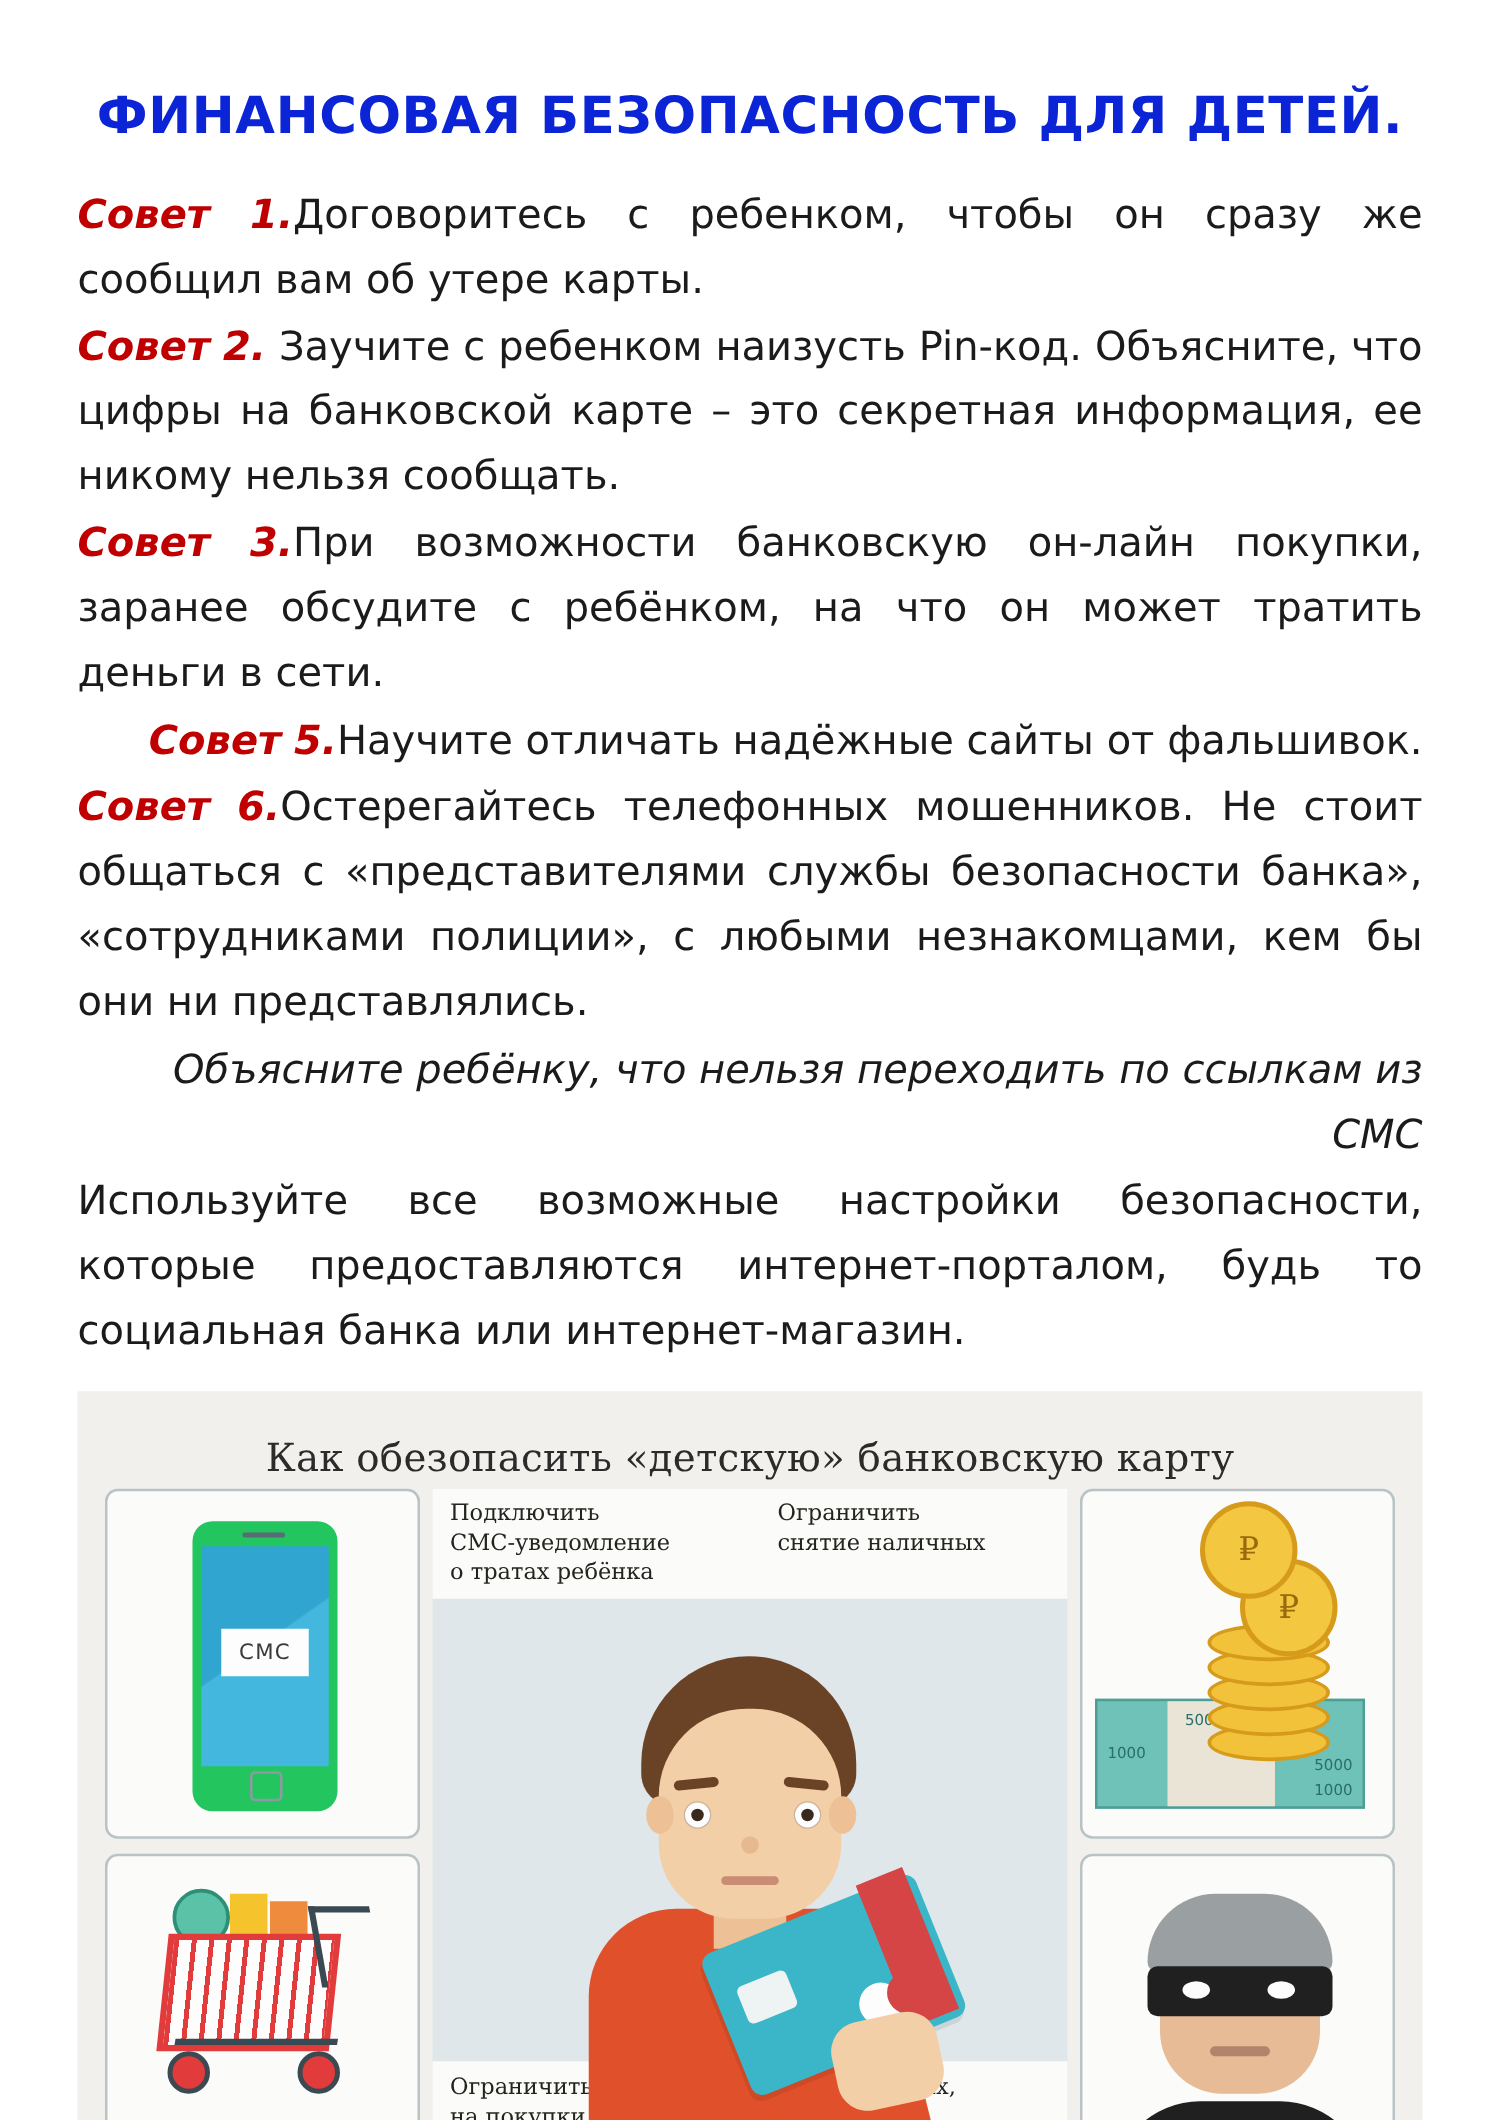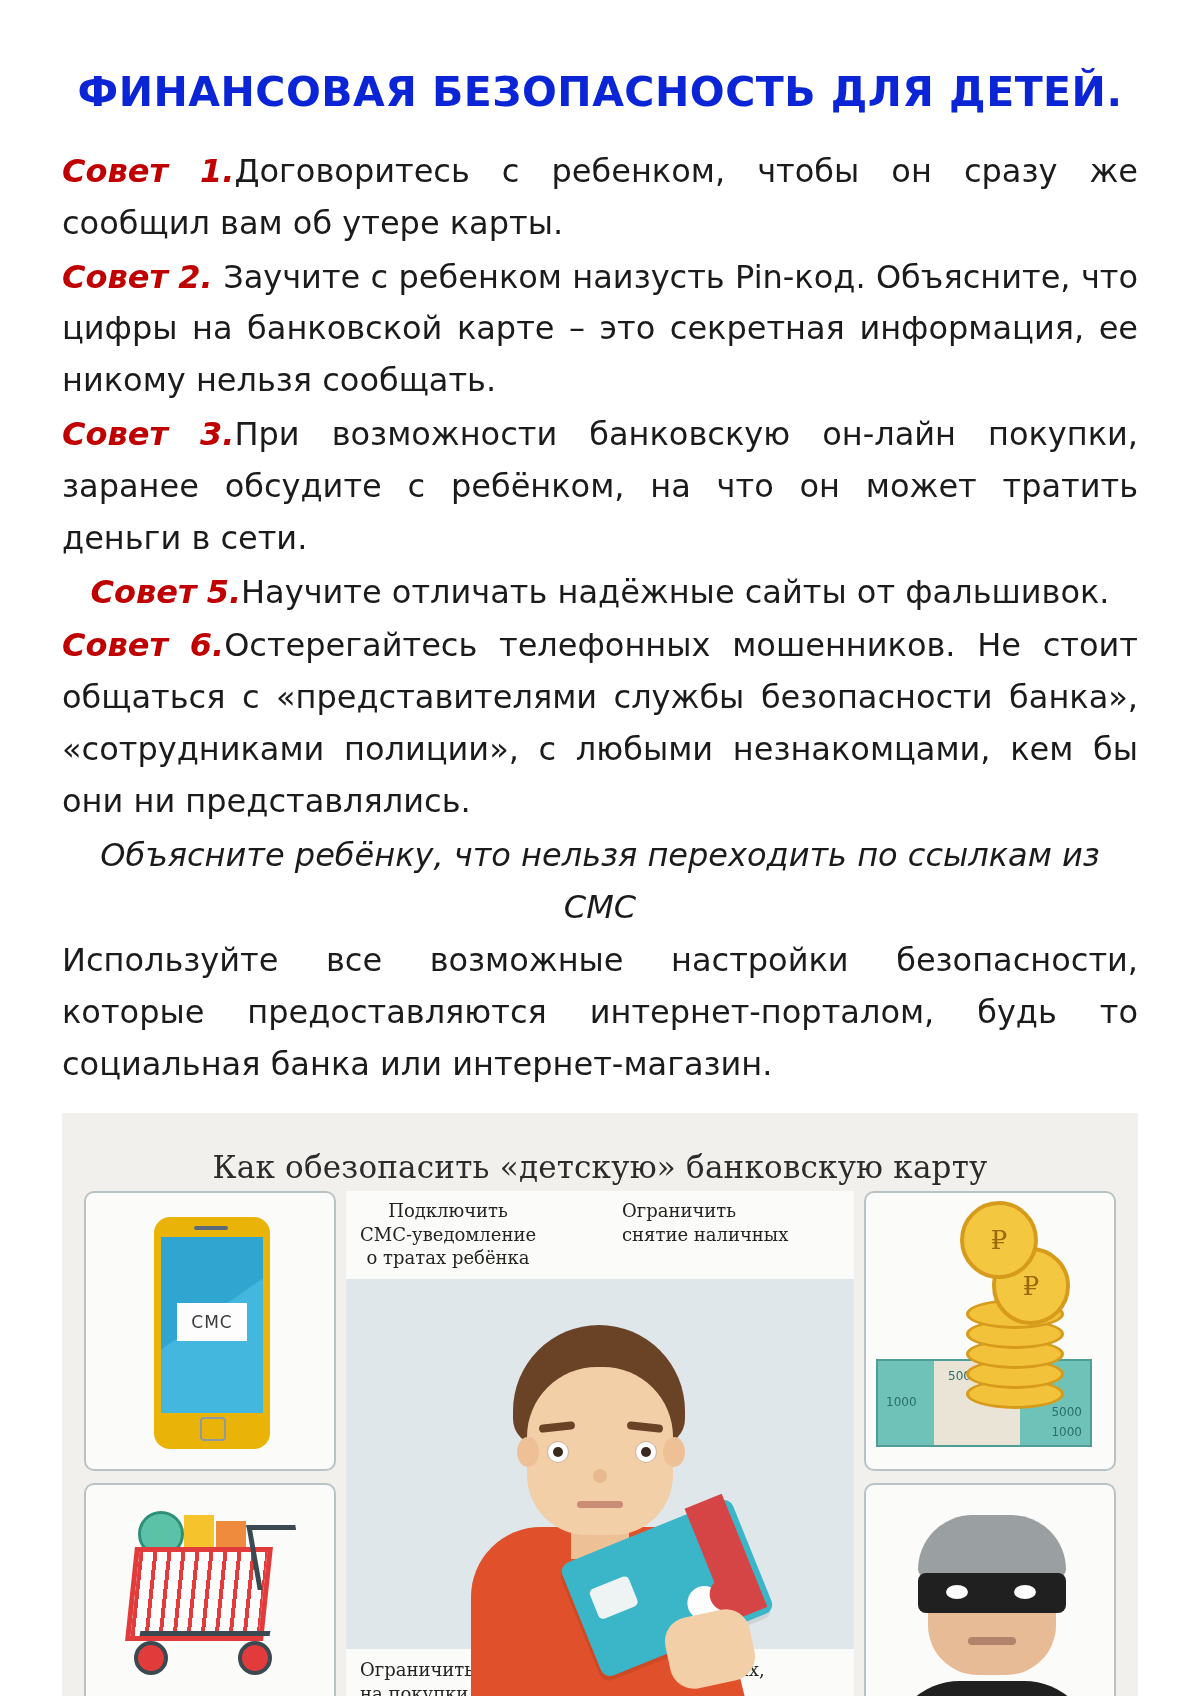--- a/index.html
+++ b/index.html
@@ -33,21 +33,21 @@
     font-size: 32px;
     line-height: 1.62;
     text-align: justify;
     color: #1b1b1b;
   }
   .para {
     margin: 0 0 2px 0;
     text-align: justify;
     text-justify: inter-word;
   }
-  .para.last-left { text-align: center; }
+  .para.last-left { text-align: right; }
   .tip-label {
     color: #c00000;
     font-weight: bold;
     font-style: italic;
   }
   .tip-num {
     color: #c00000;
     font-weight: bold;
     font-style: italic;
   }
@@ -116,21 +116,21 @@
     position: absolute;
     left: 0; right: 0; bottom: 0; height: 118px;
     background: #fbfbf9;
   }
 
   
   .phone {
     position: absolute;
     left: 68px; top: 24px;
     width: 116px; height: 232px;
-    background: #eab308;
+    background: #22c55e;
     border-radius: 16px;
   }
   .phone-screen {
     position: absolute;
     left: 7px; top: 20px; width: 102px; height: 176px;
     background: linear-gradient(145deg,#2fa5cf 0%, #2fa5cf 45%, #43b7dd 46%, #43b7dd 100%);
   }
   .phone-sms {
     position: absolute;
     left: 16px; top: 66px; width: 70px; height: 38px;
@@ -323,21 +323,21 @@
 
   <div class="infographic">
     <div class="info-title">Как обезопасить «детскую» банковскую карту</div>
 
     <div class="info-grid">
 
       <div class="center-panel">
         <div class="center-white-top"></div>
         <div class="center-white-bottom"></div>
 
-        <div class="center-caption cap-tl" style="white-space: pre-line; text-align: center;">Подключить
+        <div class="center-caption cap-tl" style="white-space: pre-line;">Подключить
 СМС-уведомление
 о тратах ребёнка</div>
         <div class="center-caption cap-tr" style="white-space: pre-line;">Ограничить
 снятие наличных</div>
         <div class="center-caption cap-bl" style="white-space: pre-line;">Ограничить траты
 на покупки (отдельно –
 на интернет-магазины
 и на игры)</div>
         <div class="center-caption cap-br" style="white-space: pre-line;">Рассказать
 о мошенниках, запретить

